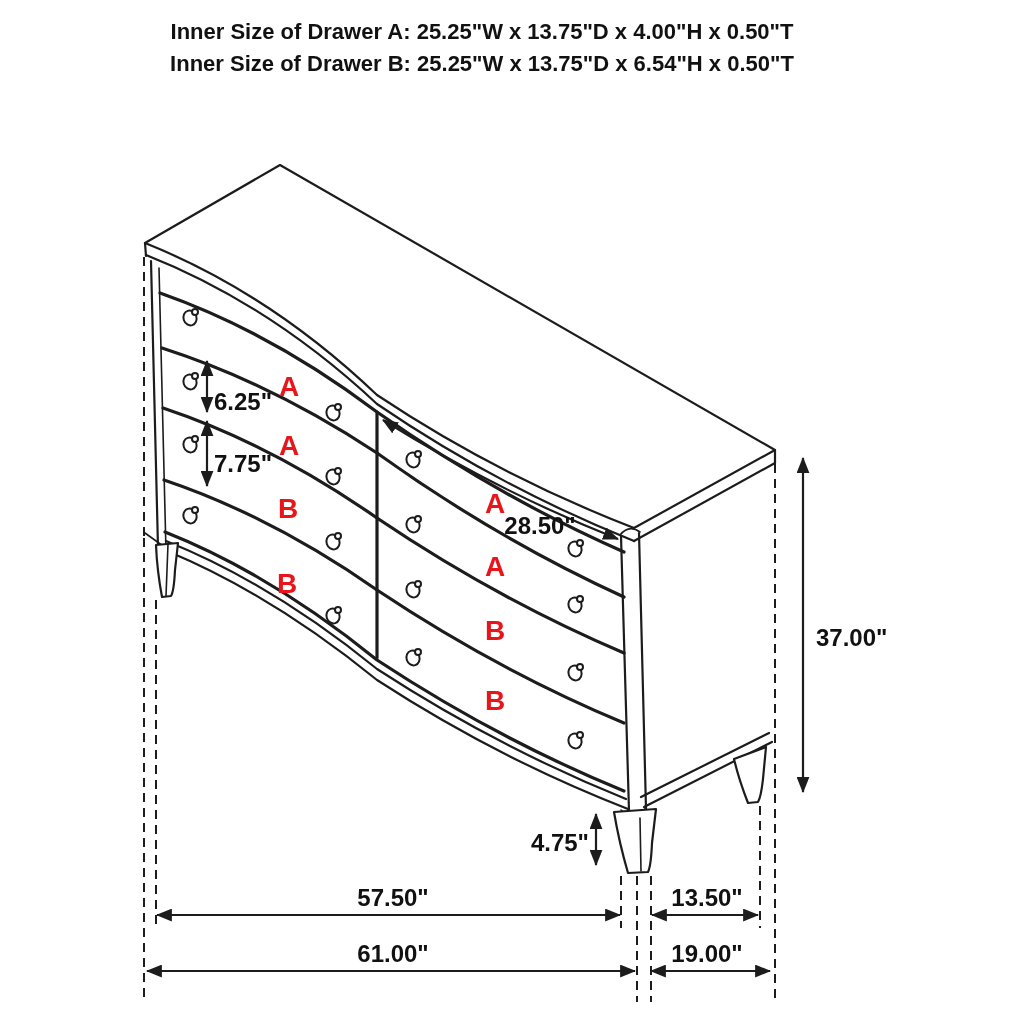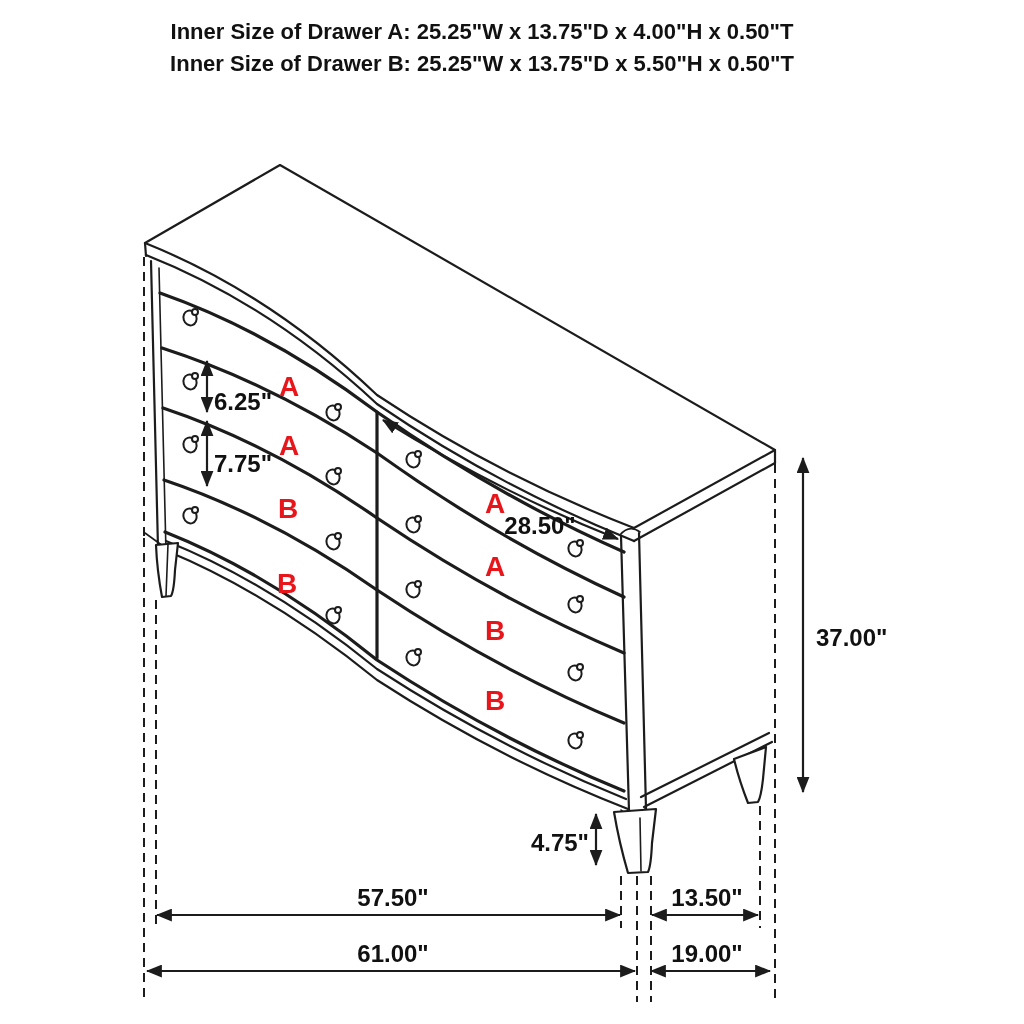--- a/index.html
+++ b/index.html
@@ -18,21 +18,21 @@
   .red{font-family:"Liberation Sans",sans-serif;font-weight:bold;font-size:28px;fill:#e8151b;}
   .knb{stroke:#1c1c1c;stroke-width:2;fill:#ffffff;}
 </style>
 </head>
 <body>
 
 <div class="stage">
 
   <div class="hdr">
     <div>Inner Size of Drawer A: 25.25"W x 13.75"D x 4.00"H x 0.50"T</div>
-    <div>Inner Size of Drawer B: 25.25"W x 13.75"D x 5.50"H x 0.50"T</div>
+    <div>Inner Size of Drawer B: 25.25"W x 13.75"D x 6.54"H x 0.50"T</div>
   </div>
 
   <svg width="1024" height="1024" viewBox="0 0 1024 1024">
     <defs>
       <marker id="arr" viewBox="0 0 10 8" refX="9.3" refY="4" markerWidth="16" markerHeight="13" markerUnits="userSpaceOnUse" orient="auto-start-reverse">
         <path d="M0,0 L10,4 L0,8 Z" fill="#1c1c1c"></path>
       </marker>
       <g id="knob">
         <ellipse cx="0" cy="0" rx="6.5" ry="7.5" transform="rotate(-18)" class="knb"></ellipse>
         <circle cx="5" cy="-6" r="3" class="knb"></circle>

